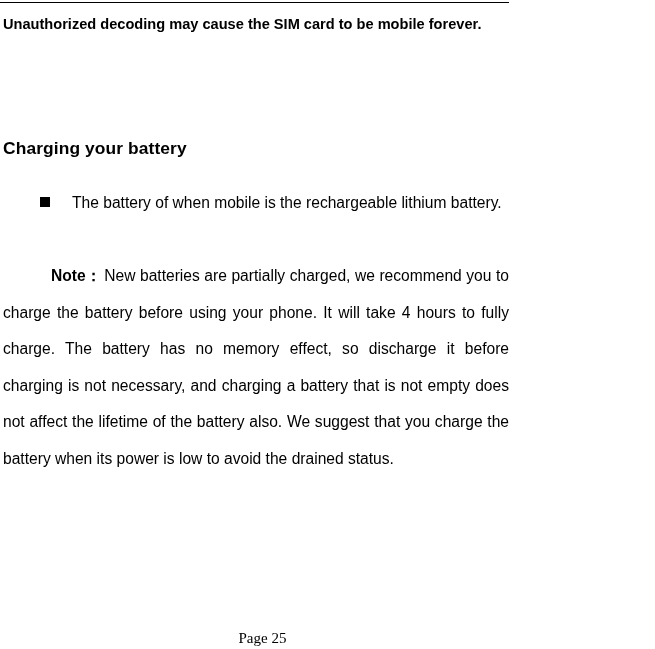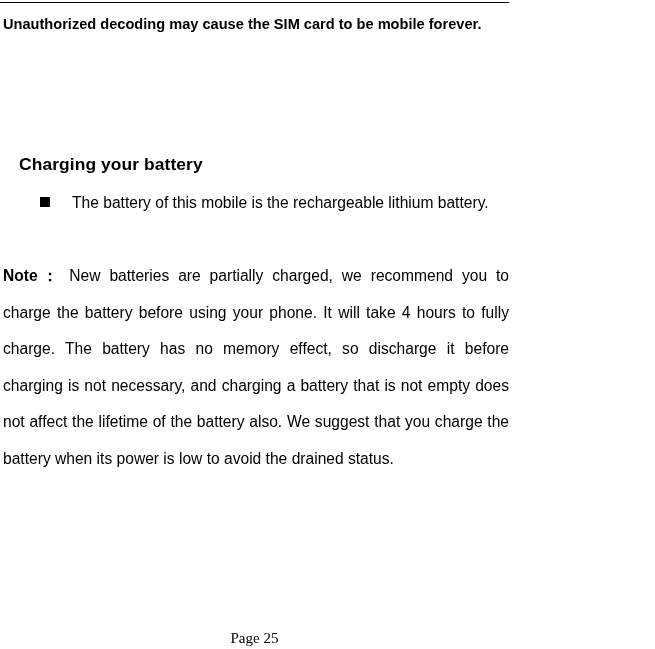--- a/index.html
+++ b/index.html
@@ -51,21 +51,21 @@
   .warning-block .para {
     text-align: justify;
     text-align-last: left;
     line-height: 36px;
   }
 
   .heading {
     position: absolute;
     left: 3px;
     top: 135px;
-    margin: 16px;
+    margin: 0;
     font-size: 17.4px;
     font-weight: bold;
     line-height: 26px;
     letter-spacing: 0.1px;
   }
 
   .body-block {
     position: absolute;
     left: 3px;
     top: 185px;
@@ -83,54 +83,56 @@
     width: 10px;
     height: 10px;
     background: #000000;
     vertical-align: 1px;
     margin-right: 0px;
   }
   .bullet-gap { display: inline-block; width: 22px; }
 
   .note-label {
     font-weight: bold;
+    margin-left: 48px;
   }
   .note-colon {
     font-weight: bold;
     letter-spacing: -2px;
   }
 
   .footer {
     position: absolute;
     left: 0;
     top: 628px;
     width: 509px;
     text-align: center;
     font-family: "Liberation Serif", serif;
     font-size: 15px;
     line-height: 20px;
     color: #000000;
+    padding-left: 8px;
   }
 </style>
 </head>
 <body>
 
 <div>
 
   <div class="header-rule"></div>
 
   <div class="warning-block">
     <p class="para bold">Unauthorized decoding may cause the SIM card to be mobile forever.</p>
   </div>
 
   <h2 class="heading">Charging your battery</h2>
 
   <div class="body-block">
 
-    <p class="para bullet-para"><span class="bullet-sq"></span><span class="bullet-gap"></span><span>The battery of this mobile is the rechargeable lithium battery.</span></p>
+    <p class="para bullet-para"><span class="bullet-sq"></span><span class="bullet-gap"></span><span>The battery of when mobile is the rechargeable lithium battery.</span></p>
 
     <div class="spacer-para"></div>
 
     <p class="para"><span class="note-label">Note</span><span class="note-colon">：</span>&nbsp;<span>New batteries are partially charged, we recommend you to charge the battery before using your phone. It will take 4 hours to fully charge. The battery has no memory effect, so discharge it before charging is not necessary, and charging a battery that is not empty does not affect the lifetime of the battery also. We suggest that you charge the battery when its power is low to avoid the drained status.</span></p>
 
     <div class="spacer-para"></div>
 
 
   </div>
 

